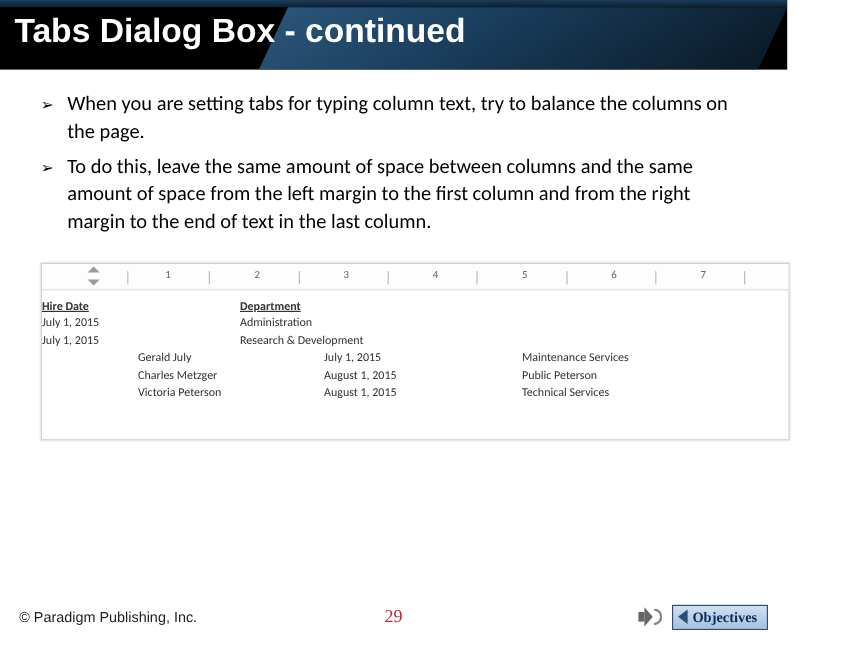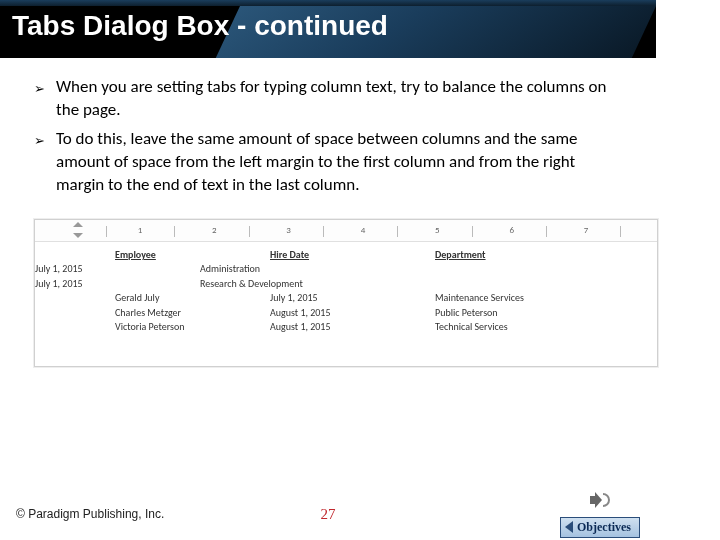--- a/index.html
+++ b/index.html
@@ -47,21 +47,21 @@
   .ruler .indent::after { content:""; position:absolute; bottom:0; left:0; width:0; height:0; border-left:5px solid transparent; border-right:5px solid transparent; border-top:5px solid #999; }
   .doc-body { padding: 6px 0 0 0; font-size: 10px; color: #333; position: relative; }
   .doc-row { display: flex; line-height: 1.45; }
   .doc-row .c1 { width: 235px; padding-left: 80px; }
   .doc-row .c2 { width: 165px; }
   .doc-row .c3 { flex: 1; }
   .doc-row.hdr { font-weight: bold; text-decoration: underline; }
   .footer { position: absolute; left: 0; right: 0; bottom: 12px; height: 28px; display: flex; align-items: center; justify-content: space-between; padding: 0 16px; }
   .copyright { font-size: 12px; color: #222; font-family: Liberation Sans, sans-serif; }
   .pagenum { font-size: 15px; color: #c1272d; font-family: "Times New Roman", serif; position:absolute; left:50%; transform:translateX(-50%); }
-  .right-group { display:flex; align-items:center; gap:8px;flex-direction:column; }
+  .right-group { display:flex; align-items:center; gap:8px; }
   .speaker { display:inline-block; position:relative; width:20px; height:18px; }
   .speaker::before { content:""; position:absolute; left:0; top:5px; width:5px; height:8px; background:#666; }
   .speaker::after { content:""; position:absolute; left:5px; top:1px; width:0; height:0; border-top:8px solid transparent; border-bottom:8px solid transparent; border-left:7px solid #666; }
   .speaker .waves { position:absolute; left:13px; top:2px; width:7px; height:14px; border:2px solid #888; border-left:none; border-radius:0 10px 10px 0; }
   .nav-btn {
     display:flex; align-items:center; gap:4px;
     border:1px solid #2a4d7a; background: linear-gradient(#cfe0f0,#a5c2e0);
     padding:2px 8px 2px 4px; font-size:12px; color:#0b2a55; font-weight:bold;
     font-family: "Times New Roman", serif; cursor:pointer;
   }
@@ -97,21 +97,20 @@
             <span class="tick" style="left:30%"></span>
             <span class="tick" style="left:43%"></span>
             <span class="tick" style="left:56%"></span>
             <span class="tick" style="left:69%"></span>
             <span class="tick" style="left:82%"></span>
             <span class="tick" style="left:95%"></span>
         </div>
       </div>
       <div class="doc-body">
         <div class="doc-row hdr">
-          <div class="c1">Employee</div>
           <div class="c2">Hire Date</div>
           <div class="c3">Department</div>
         </div>
         <div class="doc-row">
             <div class="c2">July 1, 2015</div>
             <div class="c3">Administration</div>
           </div>
         <div class="doc-row">
             <div class="c2">July 1, 2015</div>
             <div class="c3">Research &amp; Development</div>
@@ -130,21 +129,21 @@
             <div class="c1">Victoria Peterson</div>
             <div class="c2">August 1, 2015</div>
             <div class="c3">Technical Services</div>
           </div>
       </div>
     </div>
   </div>
 
   <div class="footer">
     <span class="copyright">© Paradigm Publishing, Inc.</span>
-    <span class="pagenum">27</span>
+    <span class="pagenum">29</span>
     <div class="right-group">
       <span class="speaker">
           <span class="waves"></span>
         </span>
       <button class="nav-btn">
         <span class="tri"></span>
         <span>Objectives</span>
       </button>
     </div>
   </div>

